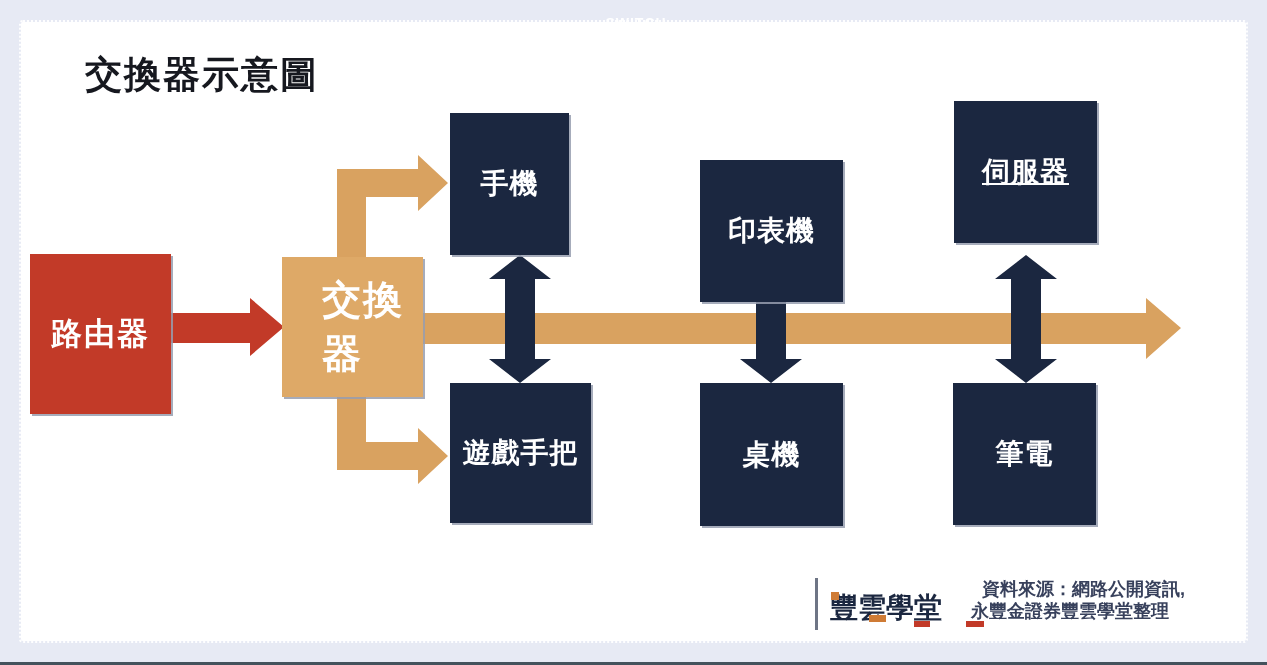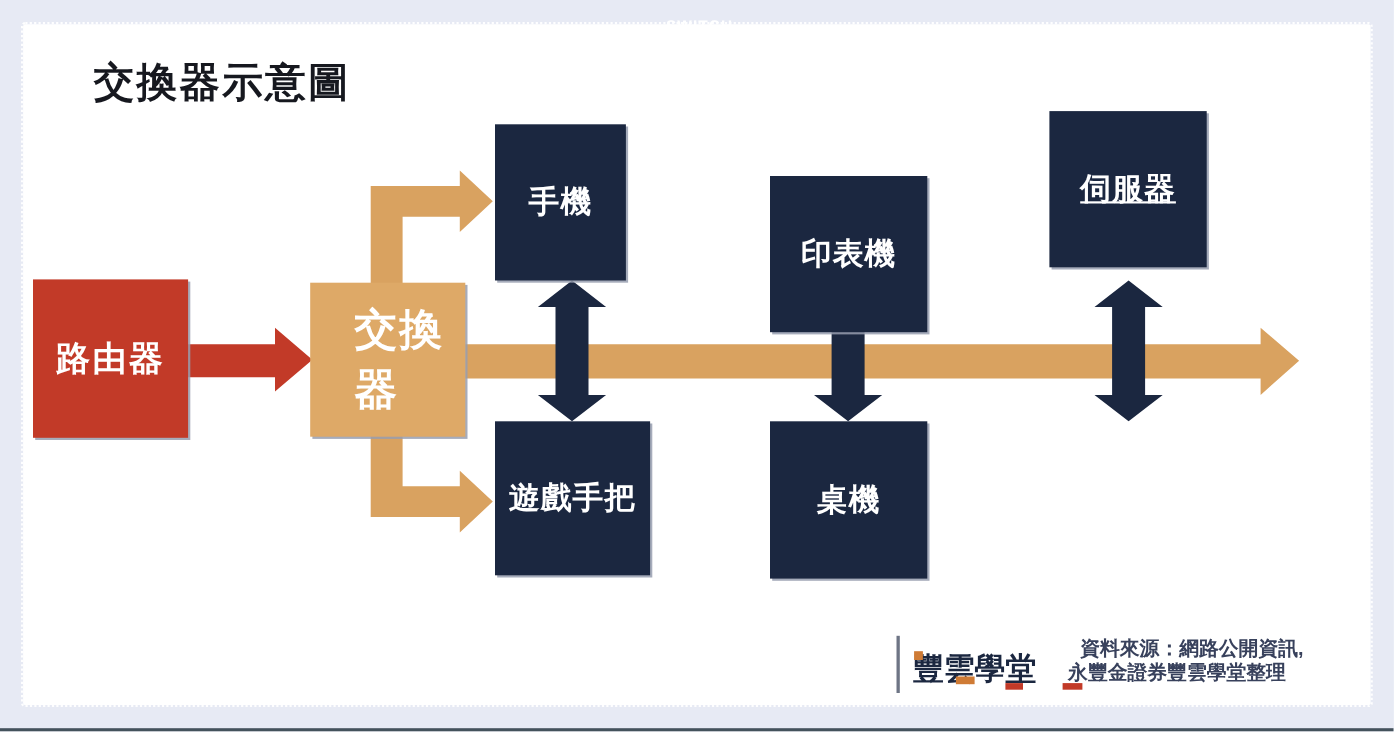--- a/index.html
+++ b/index.html
@@ -35,21 +35,21 @@
 
   .node {
     position:absolute; display:flex; align-items:center; justify-content:center;
     color:#FFFFFF; font-weight:bold; z-index:4;
     box-shadow:2px 2px 0 rgba(150,158,175,0.85);
   }
   .node-red    { background:#C23A28; font-size:31px; letter-spacing:2px; }
   .node-tan    { background:#DEA967; font-size:39px; letter-spacing:2px;padding-left:40px; }
   .node-navy   { background:#1B2740; font-size:28px; letter-spacing:1px; }
 
-  .box-router   { left:30px;  top:254px; width:141px; height:144px;justify-content:center; }
+  .box-router   { left:30px;  top:254px; width:141px; height:160px;justify-content:center; }
   .box-switch   { left:282px; top:257px; width:141px; height:140px; }
   .box-phone    { left:450px; top:113px; width:119px; height:142px;font-family:Liberation Mono, monospace; }
   .box-printer  { left:700px; top:113px; width:143px; height:142px;margin-top:47px; }
   .box-server   { left:954px; top:101px; width:143px; height:142px;text-decoration:underline; }
   .box-gamepad  { left:450px; top:383px; width:141px; height:140px; }
   .box-desktop  { left:700px; top:383px; width:143px; height:143px;align-items:center; }
   .box-laptop   { left:953px; top:383px; width:143px; height:142px; }
   .footer-divider { position:absolute; left:815px; top:578px; width:3px; height:52px; background:#6E7585; z-index:4; }
 
   .logo {
@@ -113,20 +113,23 @@
   </div>
   <div class="node node-navy box-server">
     <span>伺服器</span>
   </div>
   <div class="node node-navy box-gamepad">
     <span>遊戲手把</span>
   </div>
   <div class="node node-navy box-desktop">
     <span>桌機</span>
   </div>
+  <div class="node node-navy box-laptop">
+    <span>筆電</span>
+  </div>
 
   <div class="footer-divider"></div>
 
   <div class="logo">豐雲學堂</div>
   <div class="logo-accent acc-1"></div>
   <div class="logo-accent acc-2"></div>
   <div class="logo-accent acc-3"></div>
   <div class="logo-accent acc-4"></div>
 
   <div class="footer-text">

